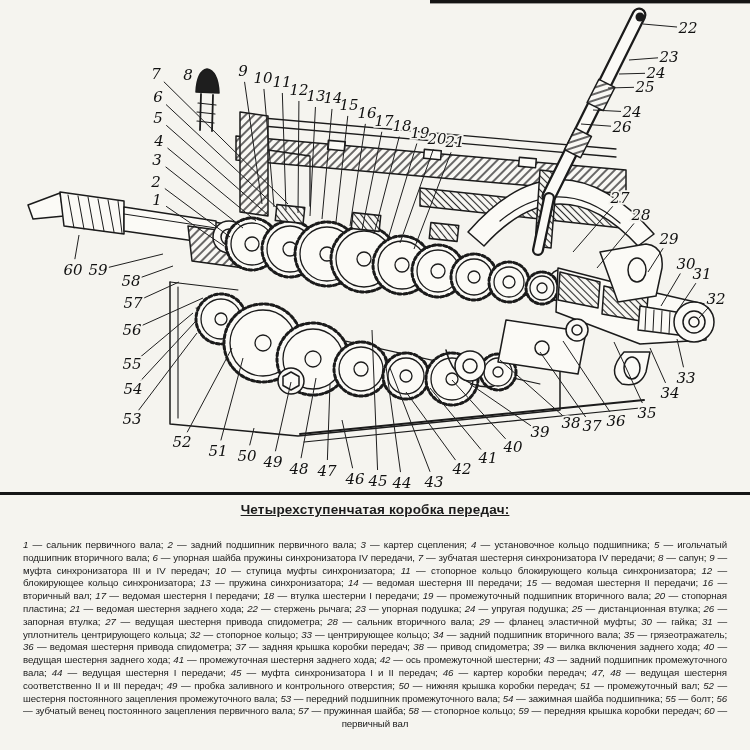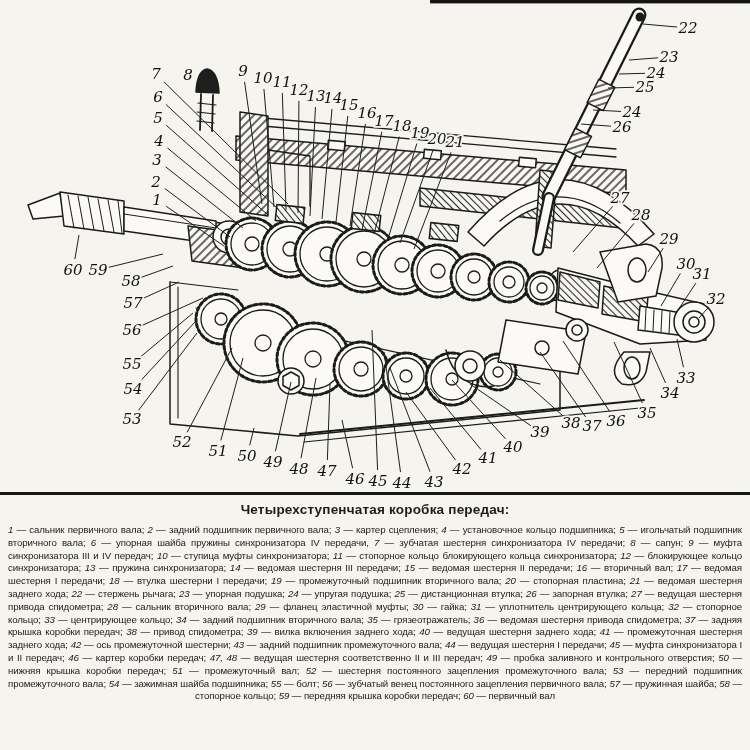--- a/index.html
+++ b/index.html
@@ -14,24 +14,24 @@
   .leaders line{stroke:#1f1f1f;stroke-width:1;}
   .callouts text{
     font-family:"DejaVu Serif",serif;font-style:italic;font-size:15px;
     fill:#101010;text-anchor:middle;dominant-baseline:central;
     paint-order:stroke;stroke:#f5f4ef;stroke-width:3.5px;
   }
 
   .rule{position:absolute;left:0;top:492px;width:750px;height:3px;background:#161616;}
   .caption{
     position:absolute;left:0;top:502px;width:750px;text-align:center;
-    font-weight:bold;font-size:13.5px;letter-spacing:.2px;
+    font-weight:bold;font-size:13.5px;letter-spacing:.2px;text-decoration:underline;
   }
   .legend{
-    position:absolute;left:8px;right:8px;top:524px;margin:0;
+    position:absolute;left:8px;right:8px;top:524px;margin:15px;
     font-size:9.7px;line-height:12.8px;letter-spacing:-0.12px;
     text-align:justify;text-align-last:center;color:#1a1a1a;
   }
   .legend .lref{font-style:italic;font-family:"Liberation Sans",sans-serif;}
 </style>
 </head>
 <body>
 
 <div class="page">
 

